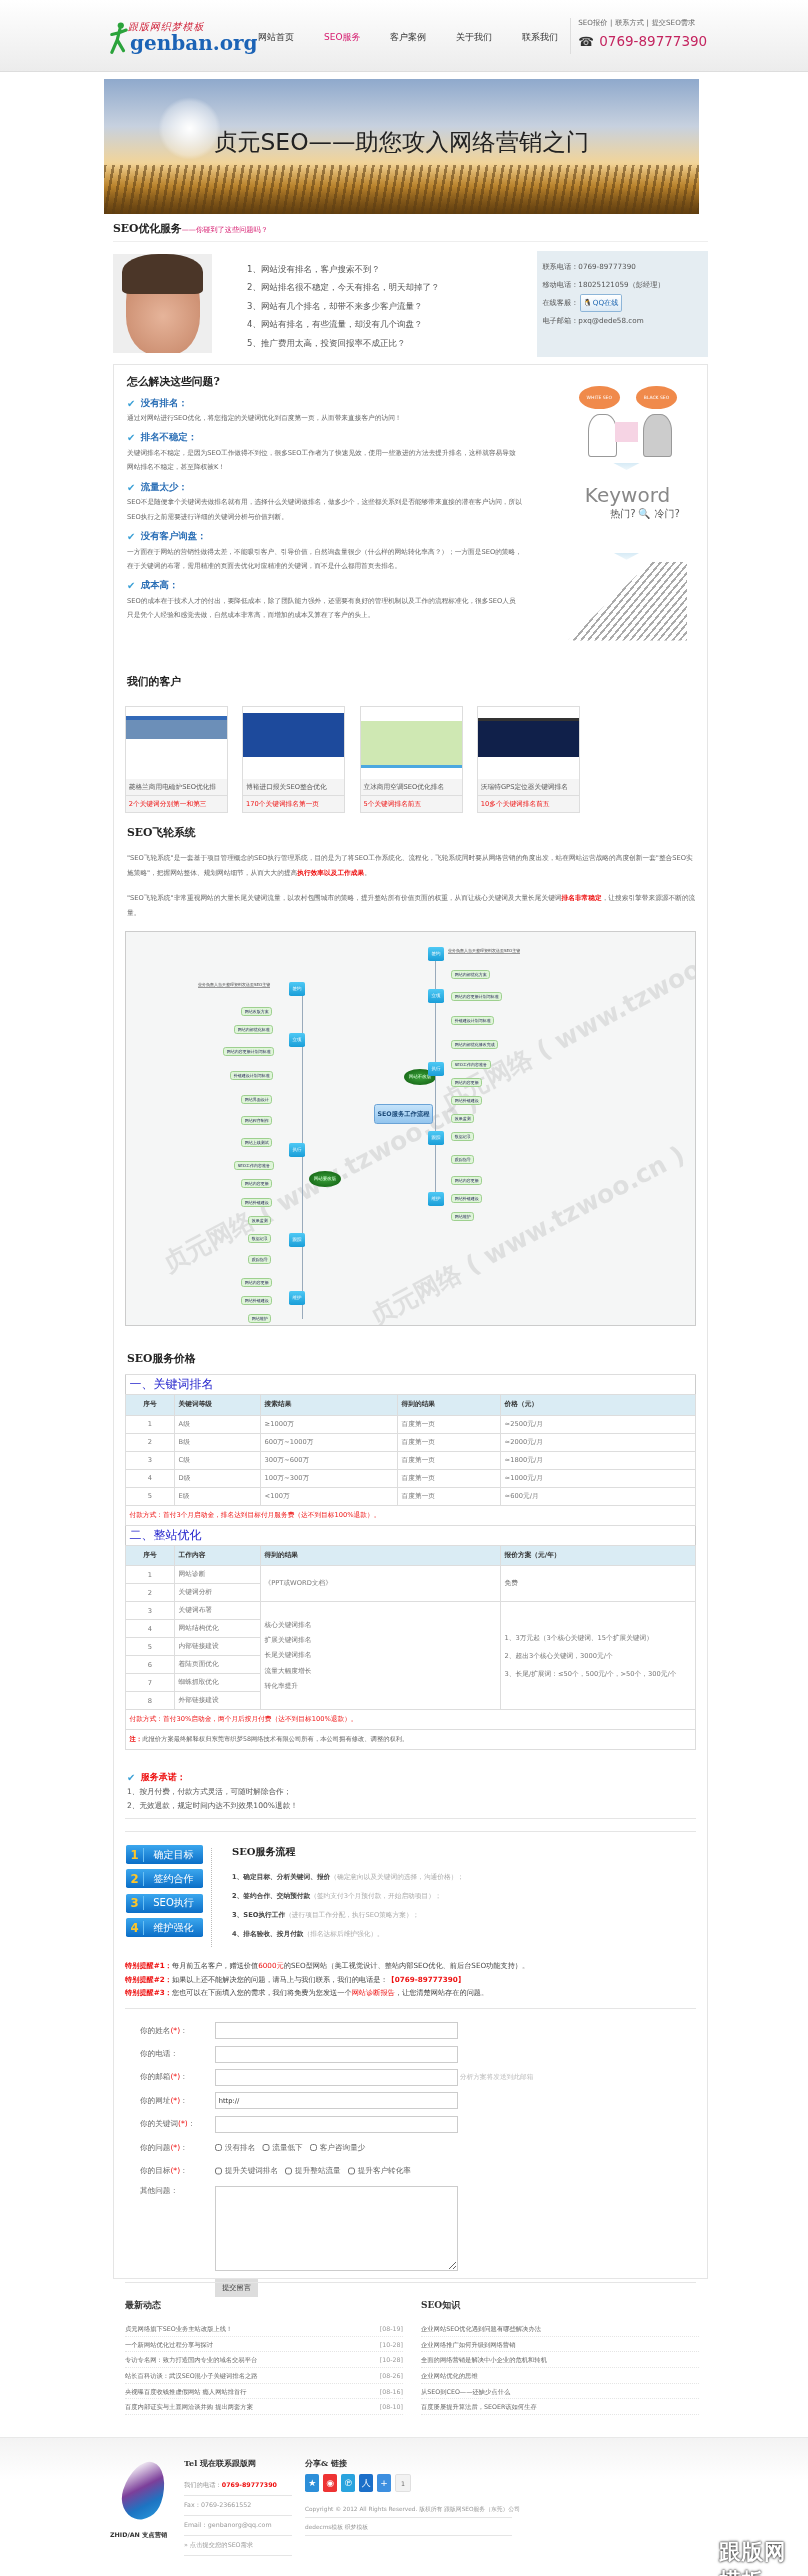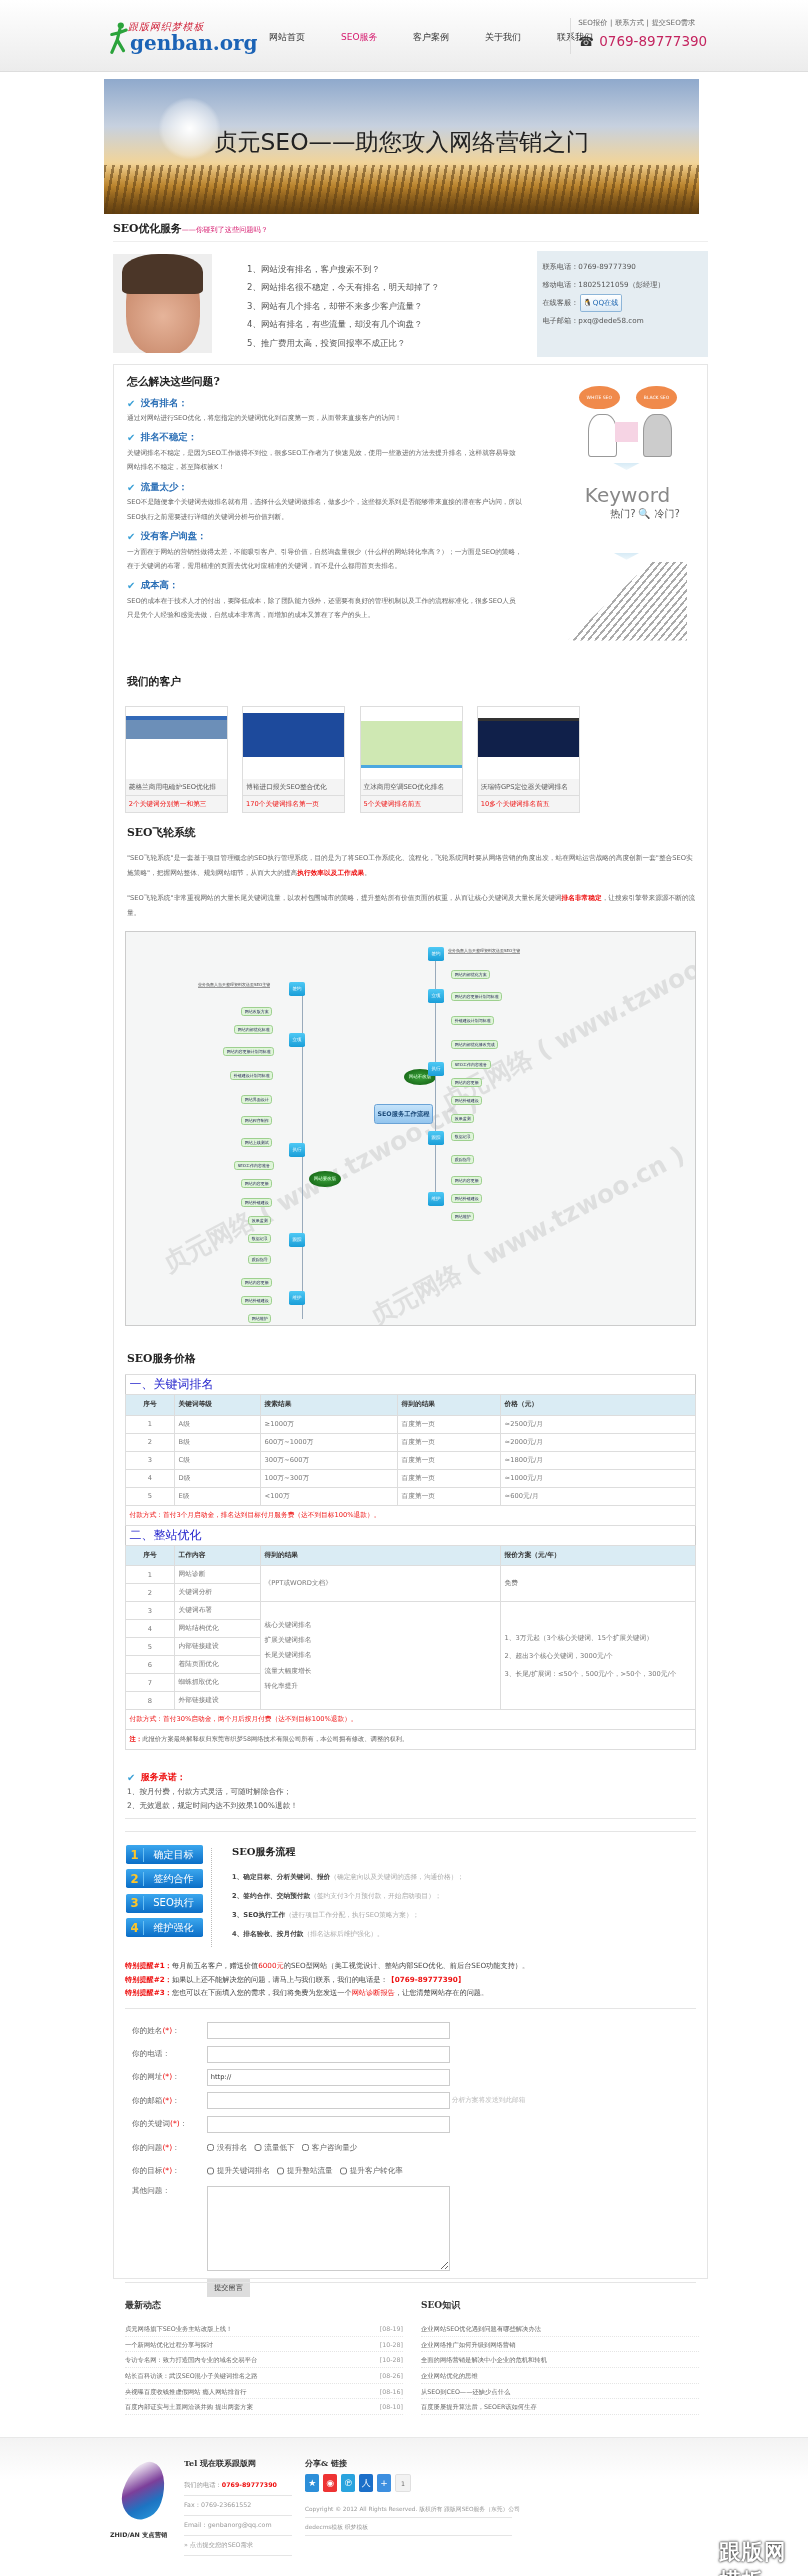--- a/index.html
+++ b/index.html
@@ -2,21 +2,21 @@
 <html style="font-size:14.4px"><head>
 <meta charset="utf-8">
 <style>
 *{box-sizing:border-box;margin:0;padding:0}
 body{width:808px;height:2576px;background:#fff;font-family:"DejaVu Sans",sans-serif;font-size:8px;color:#555;position:relative;overflow:hidden}
 .header{height:72px;background:linear-gradient(#fff,#ececec);border-bottom:0.9px solid #ddd;position:relative}
 .logo{position:absolute;left:110px;top:18px;width:121px;height:40px}
 .logo .sub{position:absolute;left:18px;top:1.8px;color:#d0253c;font-size:10px;letter-spacing:0.9px;font-family:"DejaVu Serif",serif;font-style:italic}
 .logo .main{position:absolute;left:20px;top:12.6px;color:#1b63b6;font-size:20px;font-weight:bold;font-family:"DejaVu Serif",serif}
 .logo .runner{position:absolute;left:0;top:3.6px;width:18px;height:34px}
-.nav{position:absolute;left:269px;top:30.5px;display:flex;gap:16px}
+.nav{position:absolute;left:258px;top:30.5px;display:flex;gap:10px}
 .nav a{display:block;width:56px;font-size:9px;color:#333;text-decoration:none;text-align:left}
 .nav a.active{color:#d61a6e}
 .hdr-right{position:absolute;left:570px;top:18px;border-left:0.9px solid #ddd;padding-left:7.2px;height:36px}
 .hdr-links{font-size:7.2px;color:#666;display:flex;gap:2.7px}
 .hdr-phone{margin-top:5.4px;color:#c4245f;font-size:13.5px;display:flex;align-items:center;gap:5.4px}
 .hdr-phone .ic{color:#333;font-size:12.6px}
 .banner{position:absolute;left:104px;top:79px;width:595px;height:135px;background:linear-gradient(180deg,#8fa9cc 0%,#c7d1df 35%,#f1d49a 62%,#e6a53a 80%,#8a5b1a 100%);overflow:hidden}
 .banner .sun{position:absolute;left:54px;top:18px;width:63px;height:63px;border-radius:50%;background:radial-gradient(#fff,rgba(255,255,255,.3) 60%,transparent 70%)}
 .banner .crowd{position:absolute;left:0;right:0;bottom:0;height:49px;background:repeating-linear-gradient(100deg,rgba(90,60,20,.55) 0 2.7px,transparent 2.7px 8px),linear-gradient(transparent,rgba(80,50,10,.7))}
 .banner h1{position:absolute;left:0;right:0;top:47px;text-align:center;font-size:23.4px;font-weight:normal;color:#222;font-family:"DejaVu Sans",sans-serif}
@@ -78,21 +78,21 @@
 .step .n{width:18px;text-align:center;color:#ffc629;font-weight:bold;font-size:11.7px;border-right:0.9px solid #6bc0f4}
 .step .l{flex:1;text-align:center}
 .step-dots{position:absolute;left:211px;top:1848px;width:9px;height:99px;border-left:0.9px dotted #bbb}
 .flow{position:absolute;left:232px;top:1845px}
 .flow h3{font-family:"DejaVu Serif",serif;font-size:10px;color:#222;font-weight:bold;margin-bottom:9px}
 .flow div{font-size:6.7px;color:#444;height:19px;line-height:19px}
 .flow div span{color:#aaa}
 .remind{position:absolute;left:125px;top:1959px;font-size:7.2px;color:#444;line-height:13.5px}
 .remind b{color:#e11}
 .remind .r{color:#e11}
-.form{position:absolute;left:132px;top:2019px}
+.form{position:absolute;left:140px;top:2019px}
 .frow{display:flex;align-items:center;height:23.4px}
 .frow label{width:75px;font-size:7.6px;color:#666}
 .frow label i{color:#e11;font-style:normal}
 .frow input[type=text]{width:243px;height:17px;border:0.9px solid #ccc;font-size:6.7px;padding:0 2.7px;color:#333;font-family:"DejaVu Sans",sans-serif}
 .frow .hint{font-size:6.7px;color:#bbb;margin-left:1.8px}
 .cb{display:flex;align-items:center;gap:2.7px;font-size:7.6px;color:#666;margin-right:7.2px}
 .cb input{width:7.2px;height:7.2px}
 textarea{width:243px;height:85px;border:0.9px solid #ccc;resize:both}
 .submit{margin-left:75px;margin-top:7.2px;width:43px;height:18px;background:#ddd;border:none;font-size:7.2px;color:#333;font-family:"DejaVu Sans",sans-serif}
 .news{position:absolute;top:2299px;width:278px}
@@ -488,27 +488,27 @@
 <div class="form">
   <div class="frow">
       <label><span>你的姓名</span><i>(*)</i><span>：</span></label>
       <input type="text" style="">
     </div>
   <div class="frow">
       <label>你的电话：</label>
       <input type="text" style="">
     </div>
   <div class="frow">
-      <label><span>你的网址</span><i>(*)</i><span>：</span></label>
-      <input type="text" value="http://" style="">
-    </div>
-  <div class="frow">
       <label><span>你的邮箱</span><i>(*)</i><span>：</span></label>
       <input type="text" style="">
       <span class="hint">分析方案将发送到此邮箱</span>
+    </div>
+  <div class="frow">
+      <label><span>你的网址</span><i>(*)</i><span>：</span></label>
+      <input type="text" value="http://" style="">
     </div>
   <div class="frow">
       <label><span>你的关键词</span><i>(*)</i><span>：</span></label>
       <input type="text" style="">
     </div>
   <div class="frow">
       <label><span>你的问题</span><i>(*)</i><span>：</span></label>
     <span class="cb">
         <input type="checkbox" style="">
         <span>没有排名</span>

